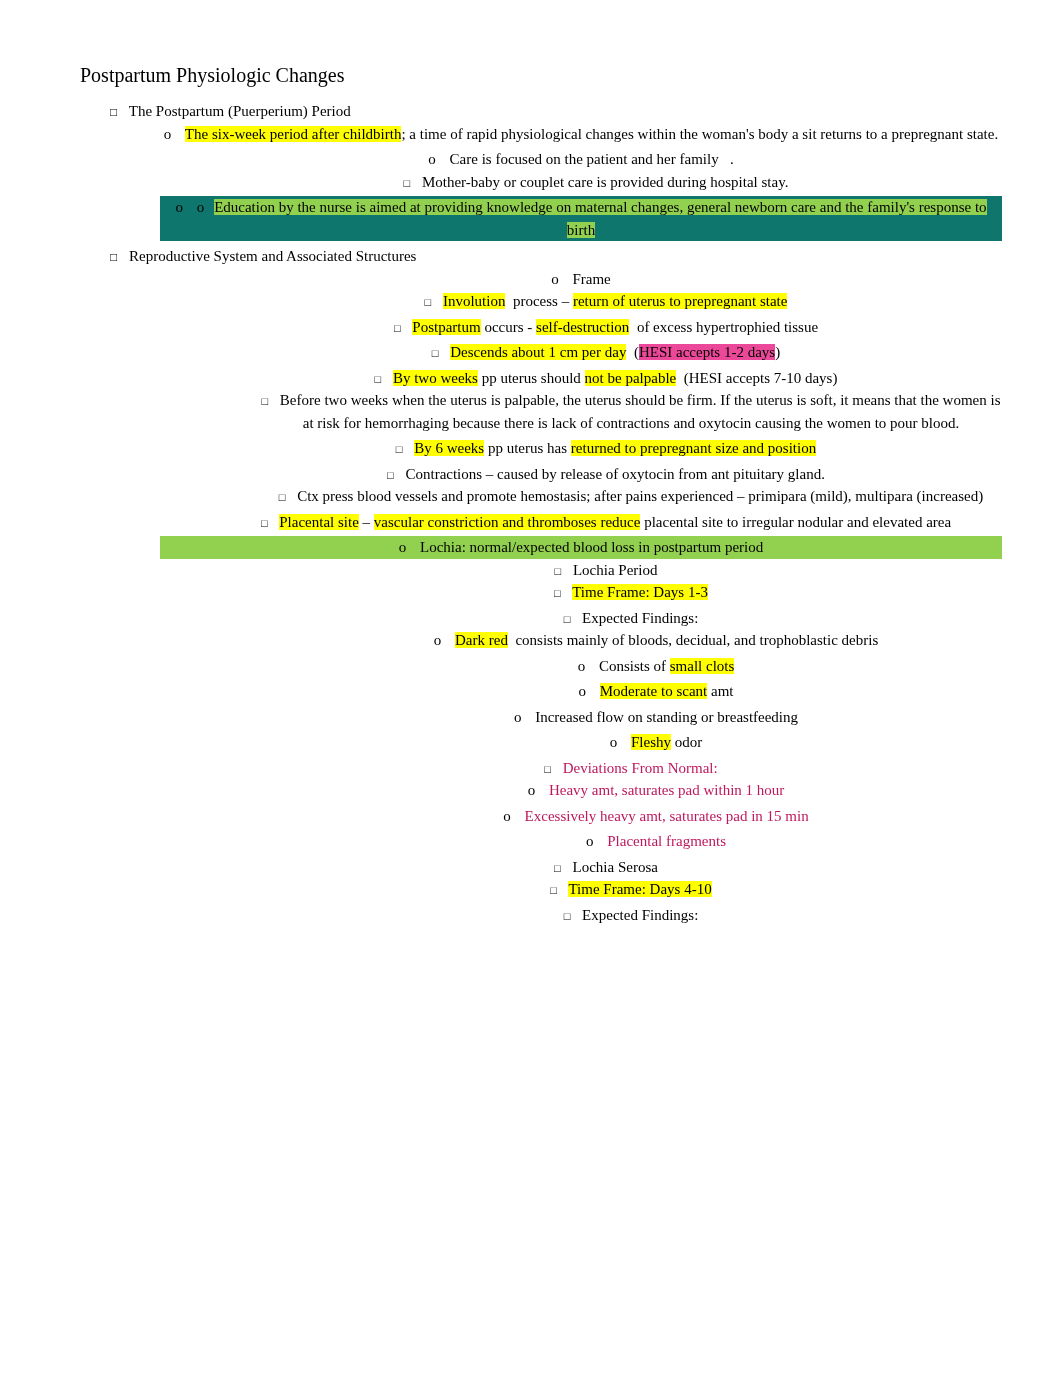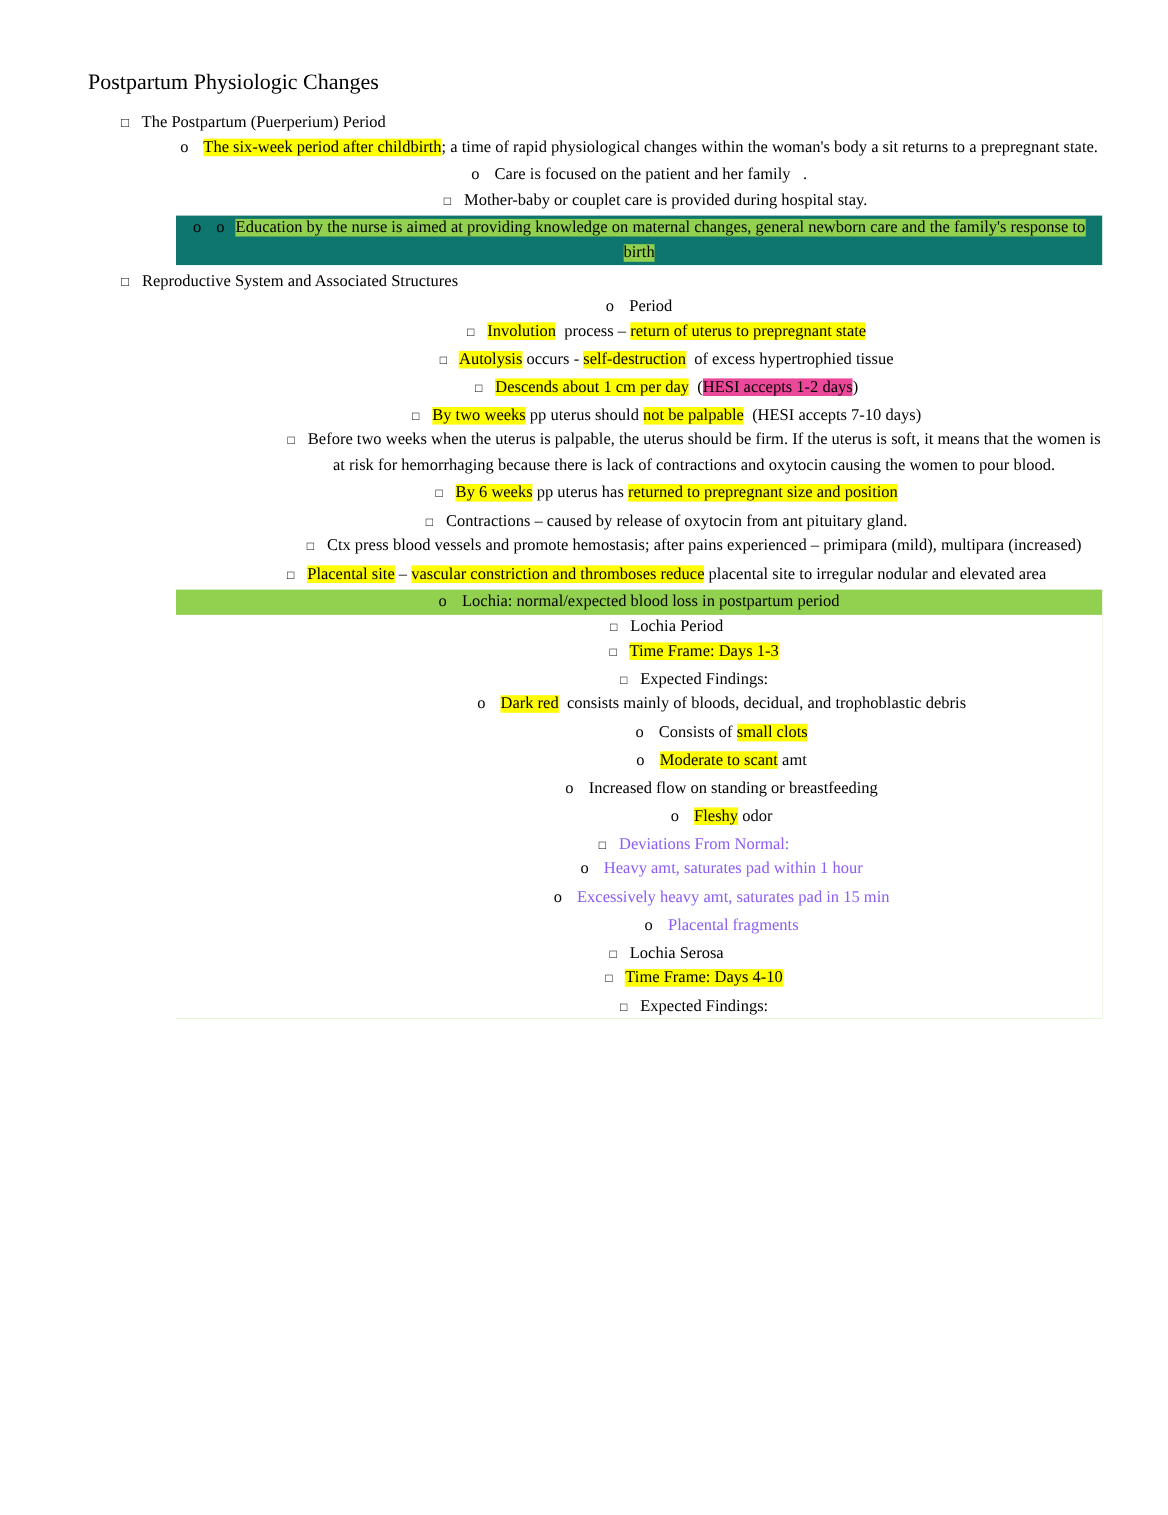--- a/index.html
+++ b/index.html
@@ -102,21 +102,21 @@
 
     .hl-green {
       background-color: #92d050;
     }
 
     .hl-orange {
       background-color: #ec4899;
     }
 
     .text-red {
-      color: #8b5cf6;
+      color: #be185d;
     }
 
     li {
       margin-bottom: 2px;
     }
   </style>
 </head>
 <body>
 
 <div>
@@ -143,27 +143,27 @@
           <span style="margin-right:10px;">o</span><span class="hl-green">Education by the nurse is aimed at providing knowledge on maternal changes, general newborn care and the family's response to birth</span>
         </li>
       </ul>
     </li>
 
     <li>
       <span>Reproductive System and Associated Structures</span>
       <ul class="level2">
 
         <li>
-          <span>Period</span>
+          <span>Frame</span>
           <ul class="level3">
             <li>
               <span class="hl-yellow">Involution</span><span>&nbsp;&nbsp;process – </span><span class="hl-yellow">return of uterus to prepregnant state</span>
             </li>
             <li>
-              <span class="hl-yellow">Autolysis</span><span> occurs - </span><span class="hl-yellow">self-destruction</span><span>&nbsp;&nbsp;of excess hypertrophied tissue</span>
+              <span class="hl-yellow">Postpartum</span><span> occurs - </span><span class="hl-yellow">self-destruction</span><span>&nbsp;&nbsp;of excess hypertrophied tissue</span>
             </li>
             <li>
               <span class="hl-yellow">Descends about 1 cm per day</span><span>&nbsp;&nbsp;(</span><span class="hl-orange">HESI accepts 1-2 days</span><span>)</span>
             </li>
             <li>
               <span class="hl-yellow">By two weeks</span><span> pp uterus should </span><span class="hl-yellow">not be palpable</span><span>&nbsp;&nbsp;(HESI accepts 7-10 days)</span>
               <ul class="level4">
                 <li>
                   <span>Before two weeks when the uterus is palpable, the uterus should be firm. If the uterus is soft, it means that the women is at risk for hemorrhaging because there is lack of contractions and oxytocin causing the women to pour blood.</span>
                 </li>

